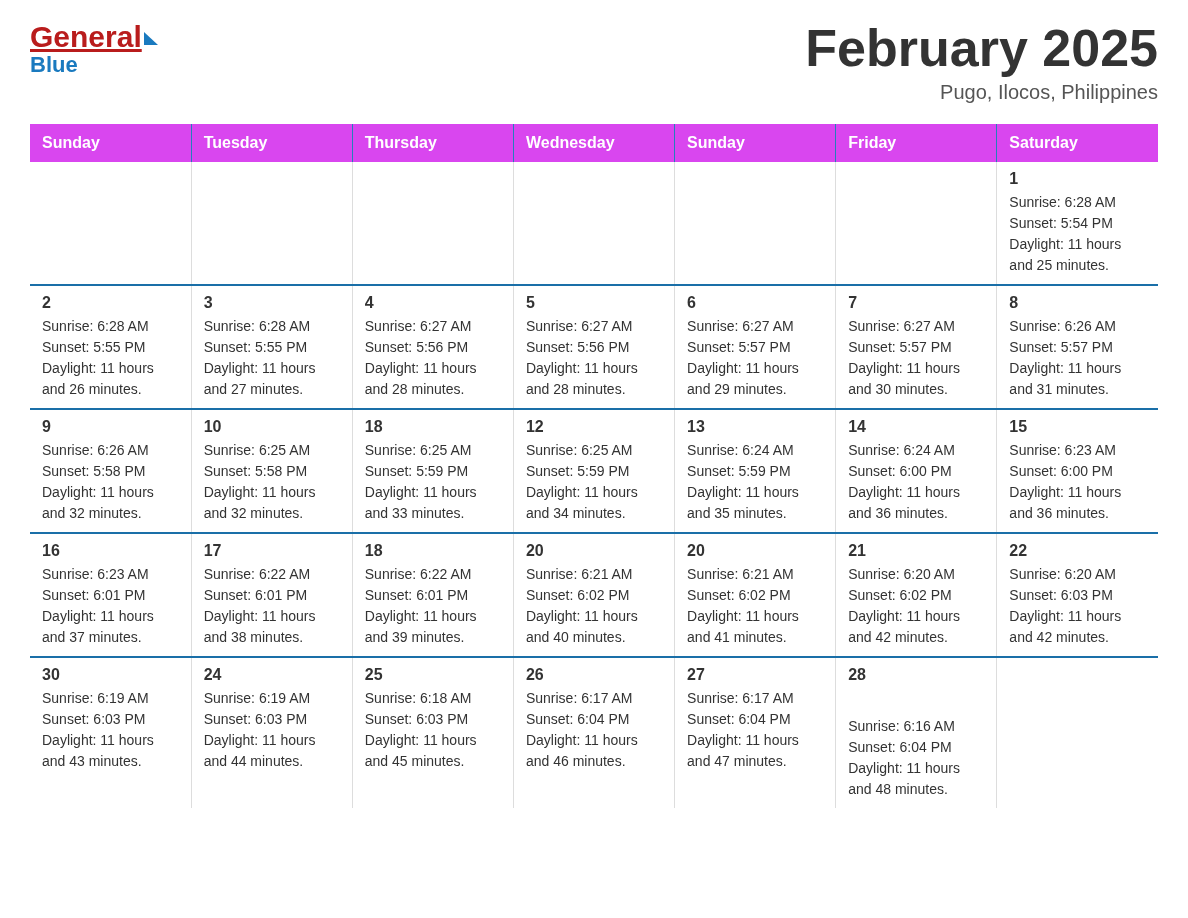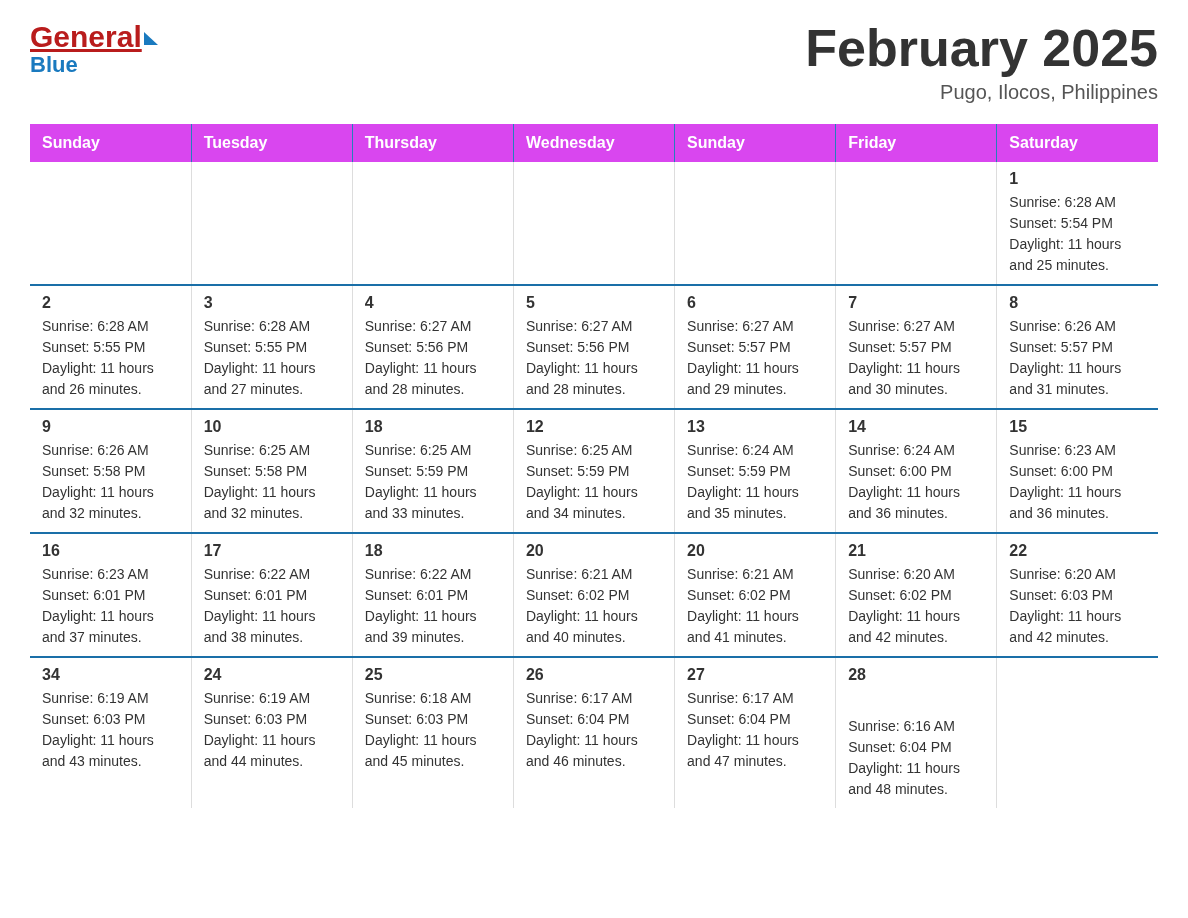--- a/index.html
+++ b/index.html
@@ -275,21 +275,21 @@
         </td>
         <td>
           <span class="day-number">22</span>
           <div class="day-info" style="white-space: pre-line;">Sunrise: 6:20 AM
 Sunset: 6:03 PM
 Daylight: 11 hours and 42 minutes.</div>
         </td>
       </tr>
       <tr>
         <td>
-          <span class="day-number">34</span>
+          <span class="day-number">30</span>
           <div class="day-info" style="white-space: pre-line;">Sunrise: 6:19 AM
 Sunset: 6:03 PM
 Daylight: 11 hours and 43 minutes.</div>
         </td>
         <td>
           <span class="day-number">24</span>
           <div class="day-info" style="white-space: pre-line;">Sunrise: 6:19 AM
 Sunset: 6:03 PM
 Daylight: 11 hours and 44 minutes.</div>
         </td>

